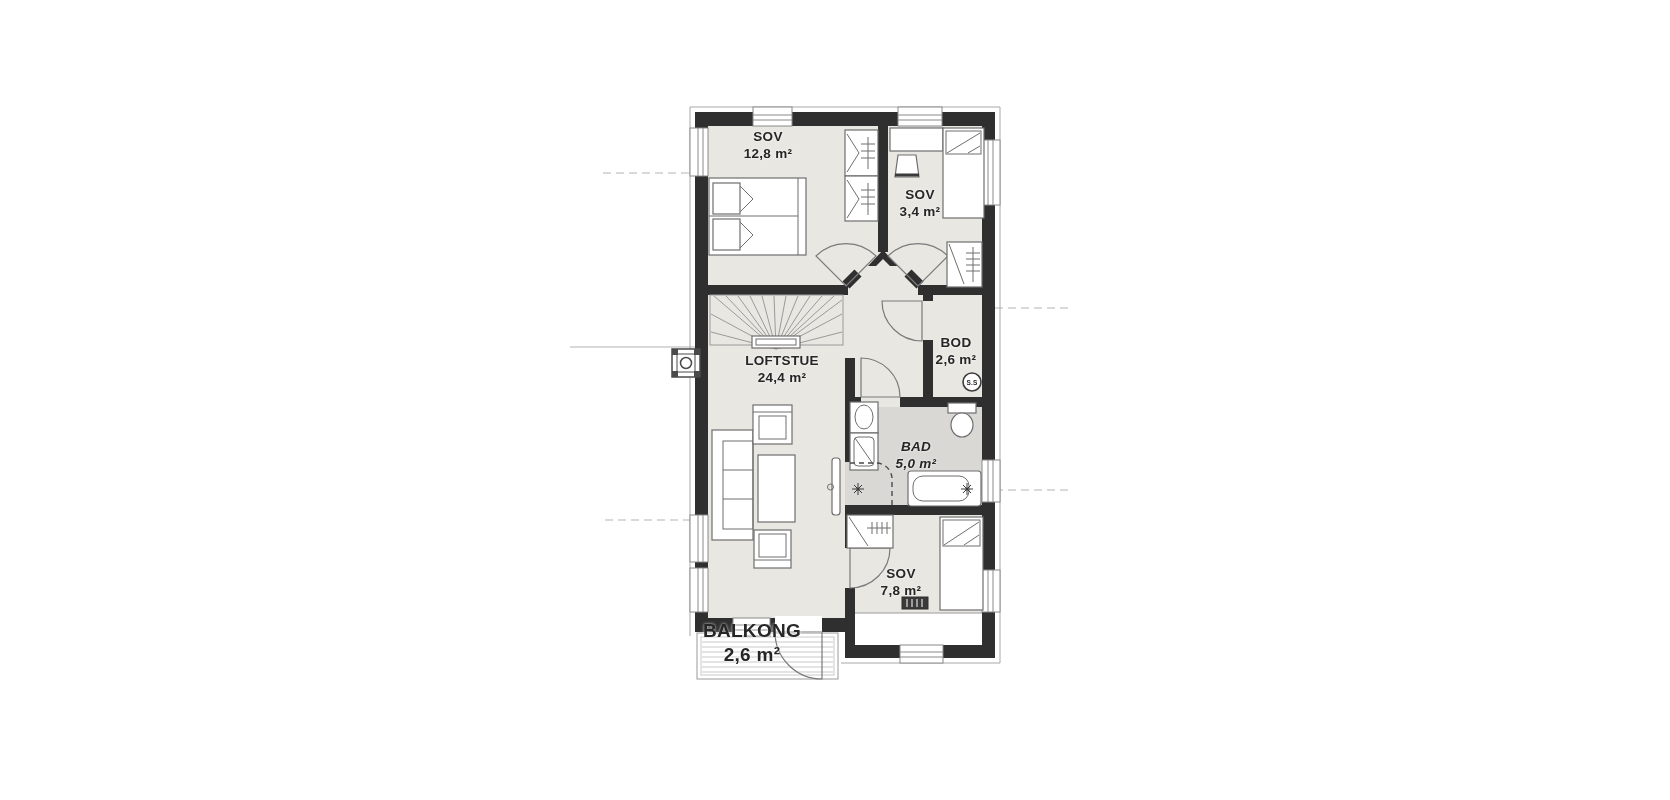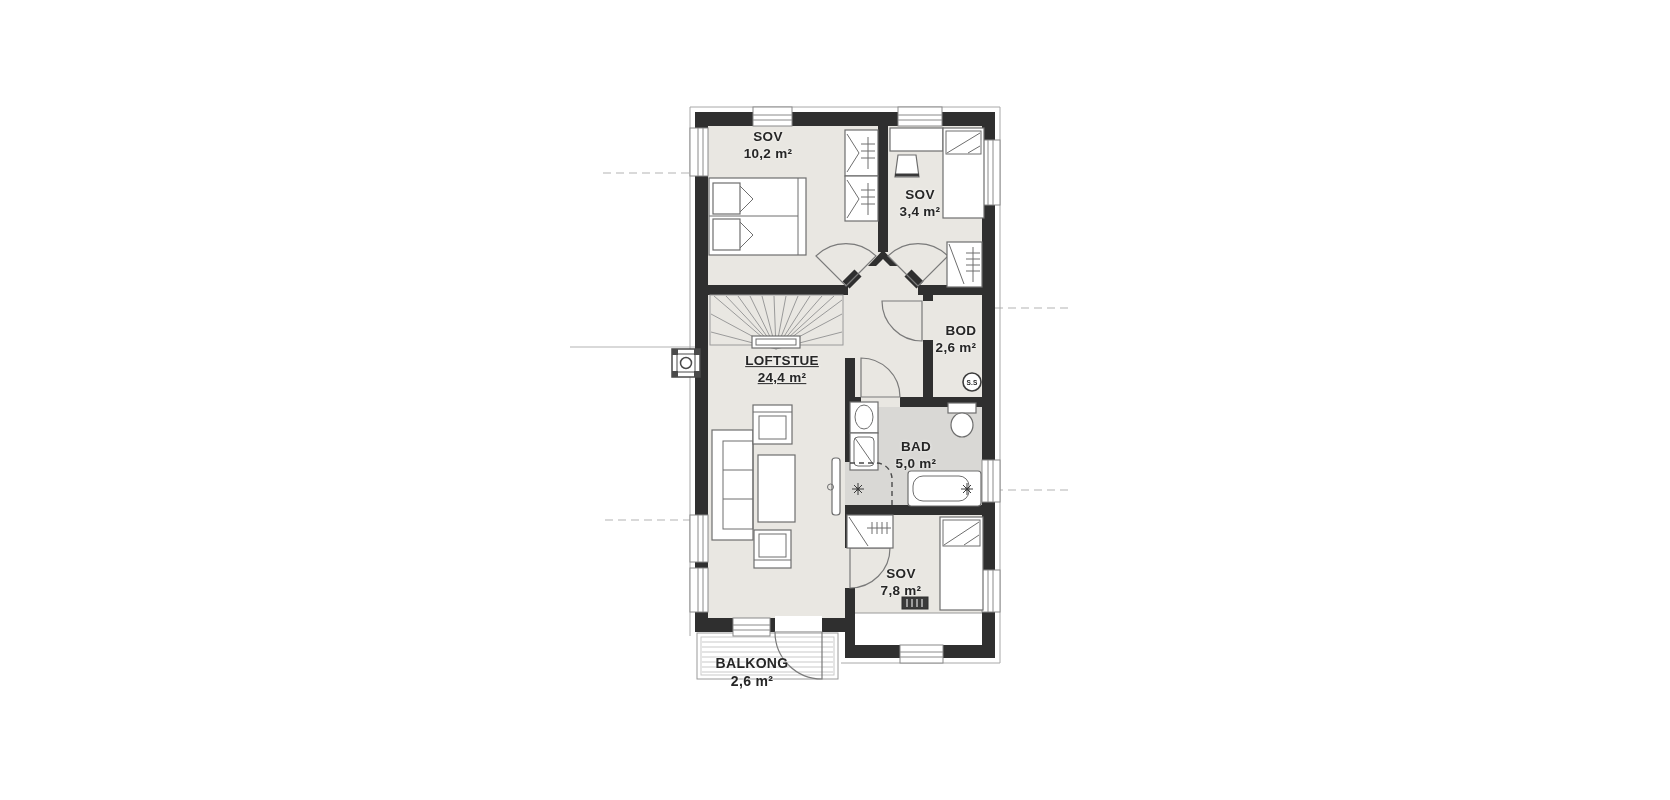--- a/index.html
+++ b/index.html
@@ -324,40 +324,40 @@
     <rect x="694" y="371" width="6" height="6" fill="#4a4a4a"></rect>
     <rect x="677" y="354" width="18" height="18" fill="none" stroke="#4a4a4a" stroke-width="1"></rect>
     <circle cx="686" cy="363" r="5.5" fill="#ffffff" stroke="#4a4a4a" stroke-width="1.5"></circle>
   </g>
 
   <circle cx="972" cy="382" r="9" fill="#ffffff" stroke="#3d3d3d" stroke-width="1.6"></circle>
 </svg>
 
   <div class="room-label" style="left:768px;top:146px;">
     <div>SOV</div>
-    <div>10,2 m²</div>
+    <div>12,8 m²</div>
   </div>
   <div class="room-label" style="left:920px;top:204px;">
     <div>SOV</div>
     <div>3,4 m²</div>
   </div>
-  <div class="room-label" style="left:956px;top:340px;text-align:right;">
+  <div class="room-label" style="left:956px;top:352px;">
     <div>BOD</div>
     <div>2,6 m²</div>
   </div>
-  <div class="room-label" style="left:782px;top:370px;text-decoration:underline;">
+  <div class="room-label" style="left:782px;top:370px;">
     <div>LOFTSTUE</div>
     <div>24,4 m²</div>
   </div>
-  <div class="room-label" style="left:916px;top:456px;">
+  <div class="room-label" style="left:916px;top:456px;font-style:italic;">
     <div>BAD</div>
     <div>5,0 m²</div>
   </div>
   <div class="room-label" style="left:901px;top:583px;">
     <div>SOV</div>
     <div>7,8 m²</div>
   </div>
-  <div class="room-label" style="left:752px;top:672px;font-size:14px;">
+  <div class="room-label" style="left:752px;top:643px;font-size:19px;">
     <div>BALKONG</div>
     <div>2,6 m²</div>
   </div>
   <div class="badge-label" style="left:972px;top:382px;">S.S</div>
 </div>
 
 </body></html>

